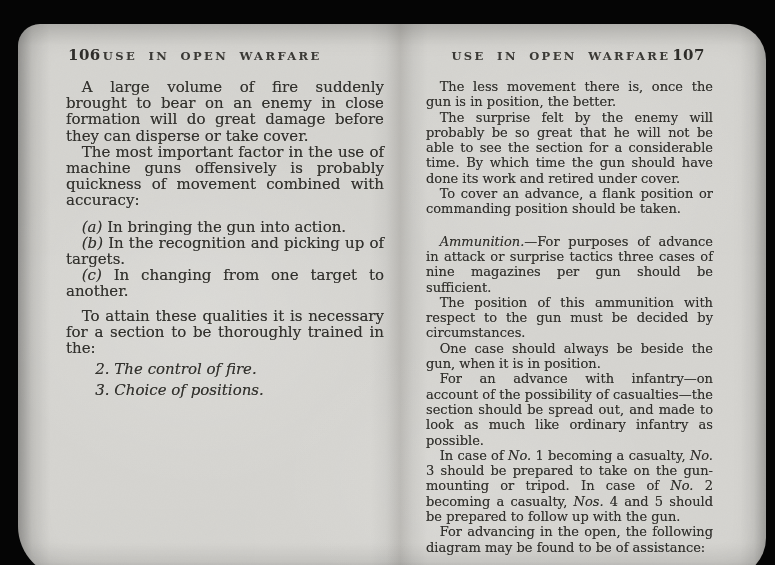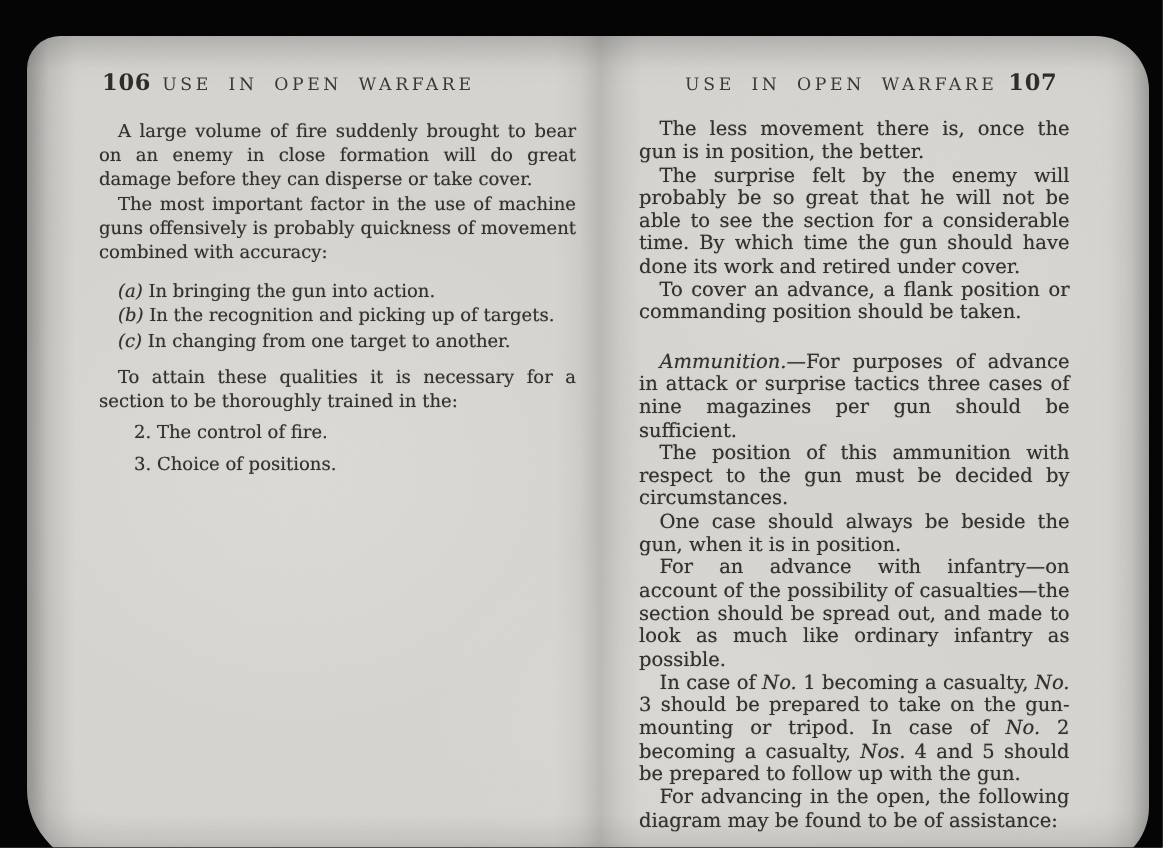--- a/index.html
+++ b/index.html
@@ -34,36 +34,36 @@
   .page-left{left:48px;width:318px;}
   .page-right{left:408px;width:287px;}
   .page-head{position:relative;height:24px;margin-bottom:9px;}
   .pnum{
     position:absolute;top:0;font-size:15px;font-weight:bold;
     letter-spacing:0.5px;color:#2e2d2a;
   }
   .pnum-left{left:2px;}
   .pnum-right{right:8px;}
   .running{
-    position:absolute;top:3px;font-size:11.5px;font-weight:normal;
+    position:absolute;top:3px;font-size:11.5px;font-weight:bold;
     letter-spacing:2.4px;word-spacing:5px;color:#3a3935;white-space:nowrap;text-align:center;
   }
   .running-left{left:46%;transform:translateX(-50%);}
   .running-right{left:47%;transform:translateX(-50%);}
-  .page-body-left{font-size:12px;line-height:16.2px;}
+  .page-body-left{font-size:15px;line-height:16.2px;}
   .page-body-right{font-size:13px;line-height:15.3px;}
   .para{
     margin:0;text-indent:1.05em;text-align:justify;
     text-shadow:0 0 0.6px rgba(50,49,45,0.55);
   }
   .it{font-style:italic;}
   .k-lettered-first{margin-top:10px;}
   .k-body-gap{margin-top:8px;}
   .k-numbered-first{margin-top:9px;text-indent:1.95em;}
-  .k-numbered{margin-top:5px;text-indent:1.95em;}
+  .k-numbered{margin-top:5px;text-indent:1.95em;font-style:italic;}
   .k-section{margin-top:14px;}
   .k-section-lg{margin-top:17px;}
 </style>
 </head>
 <body>
 
 <div class="backdrop">
   <div class="book">
 
     <svg class="noise" width="748" height="541" aria-hidden="true">

